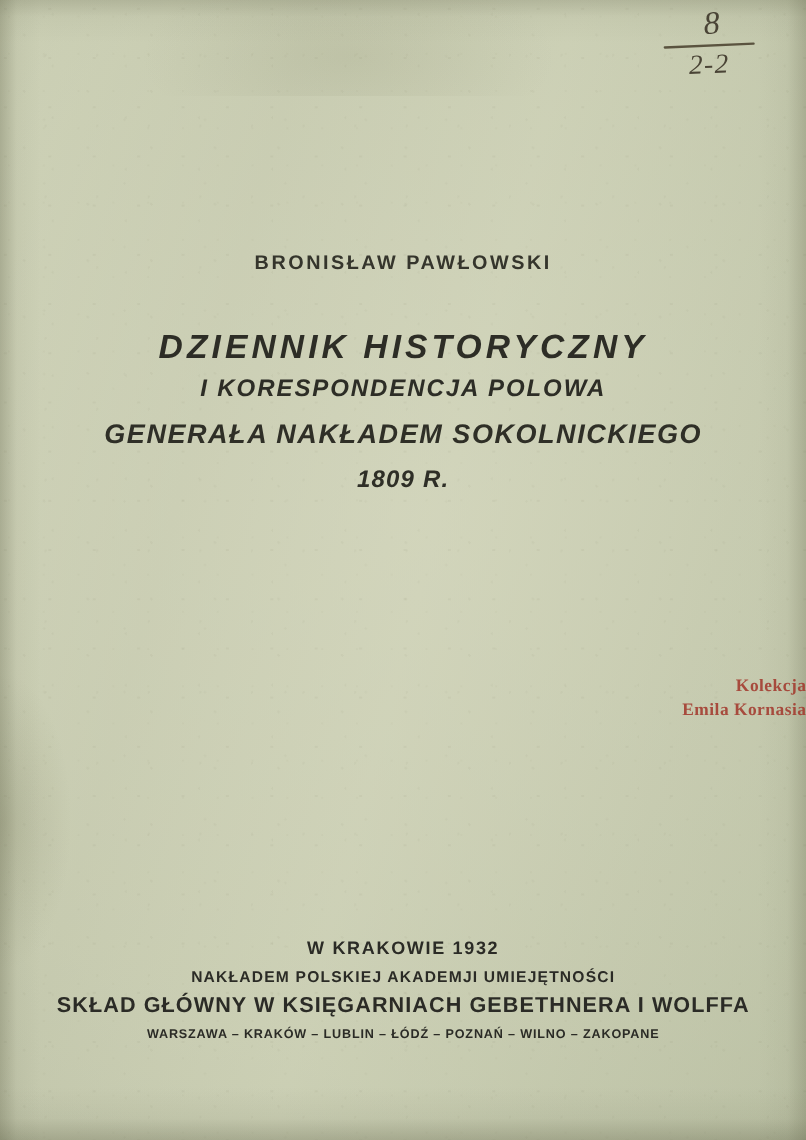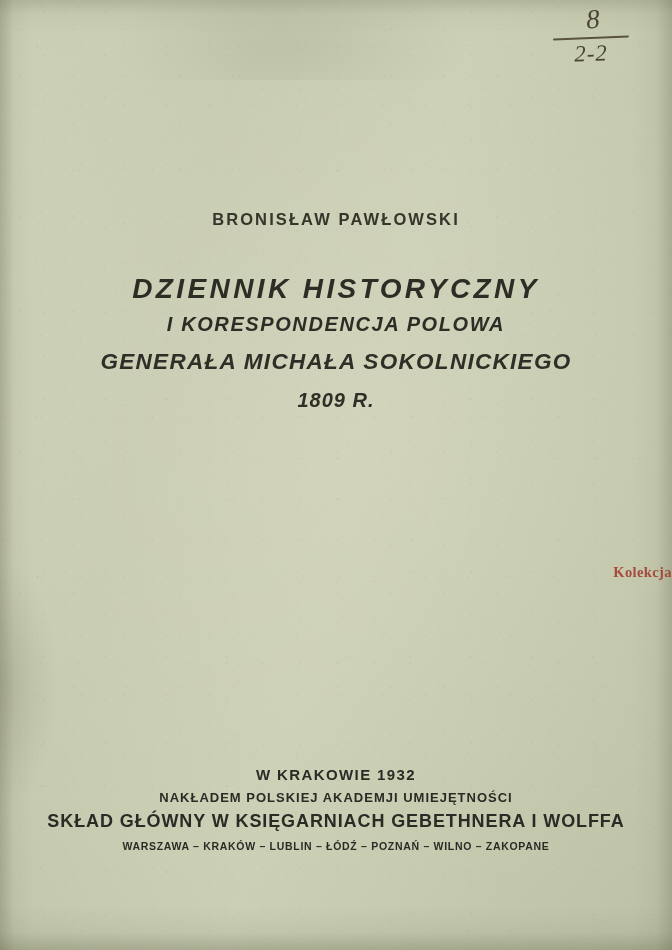--- a/index.html
+++ b/index.html
@@ -201,21 +201,21 @@
     line-height: 1.38;
     letter-spacing: .4px;
     text-align: right;
     opacity: .88;
   }
   #stamp .l { font-size: 14.5px; display: block; }
 
   
   #imprint {
     position: absolute;
-    bottom: 98px;
+    bottom: 82px;
     left: 0; right: 0;
     color: #33332a;
   }
   #imp1 {
     font-size: 15px;
     letter-spacing: 1.4px;
     font-weight: 700;
   }
   #imp2 {
     font-size: 13px;
@@ -251,26 +251,27 @@
     <div class="rule"></div>
     <span class="sig">2-2</span>
   </div>
 
 
   <div id="author" class="ink">BRONISŁAW PAWŁOWSKI</div>
 
   <div id="title-block">
     <div id="title-l1" class="ink">DZIENNIK HISTORYCZNY</div>
     <div id="title-l2" class="ink">I KORESPONDENCJA POLOWA</div>
-    <div id="title-l3" class="ink">GENERAŁA MICHAŁA SOKOLNICKIEGO</div>
+    <div id="title-l3" class="ink">GENERAŁA NAKŁADEM SOKOLNICKIEGO</div>
     <div id="title-year" class="ink">1809 R.</div>
   </div>
 
   <div id="stamp">
     <span class="l">Kolekcja</span>
+    <span class="l">Emila Kornasia</span>
   </div>
 
   <div id="imprint">
     <div id="imp1" class="ink">W KRAKOWIE 1932</div>
     <div id="imp2" class="ink">NAKŁADEM POLSKIEJ AKADEMJI UMIEJĘTNOŚCI</div>
     <div id="imp3" class="ink">SKŁAD GŁÓWNY W KSIĘGARNIACH GEBETHNERA I WOLFFA</div>
     <div id="imp4" class="ink">WARSZAWA – KRAKÓW – LUBLIN – ŁÓDŹ – POZNAŃ – WILNO – ZAKOPANE</div>
   </div>
 
 </div>

